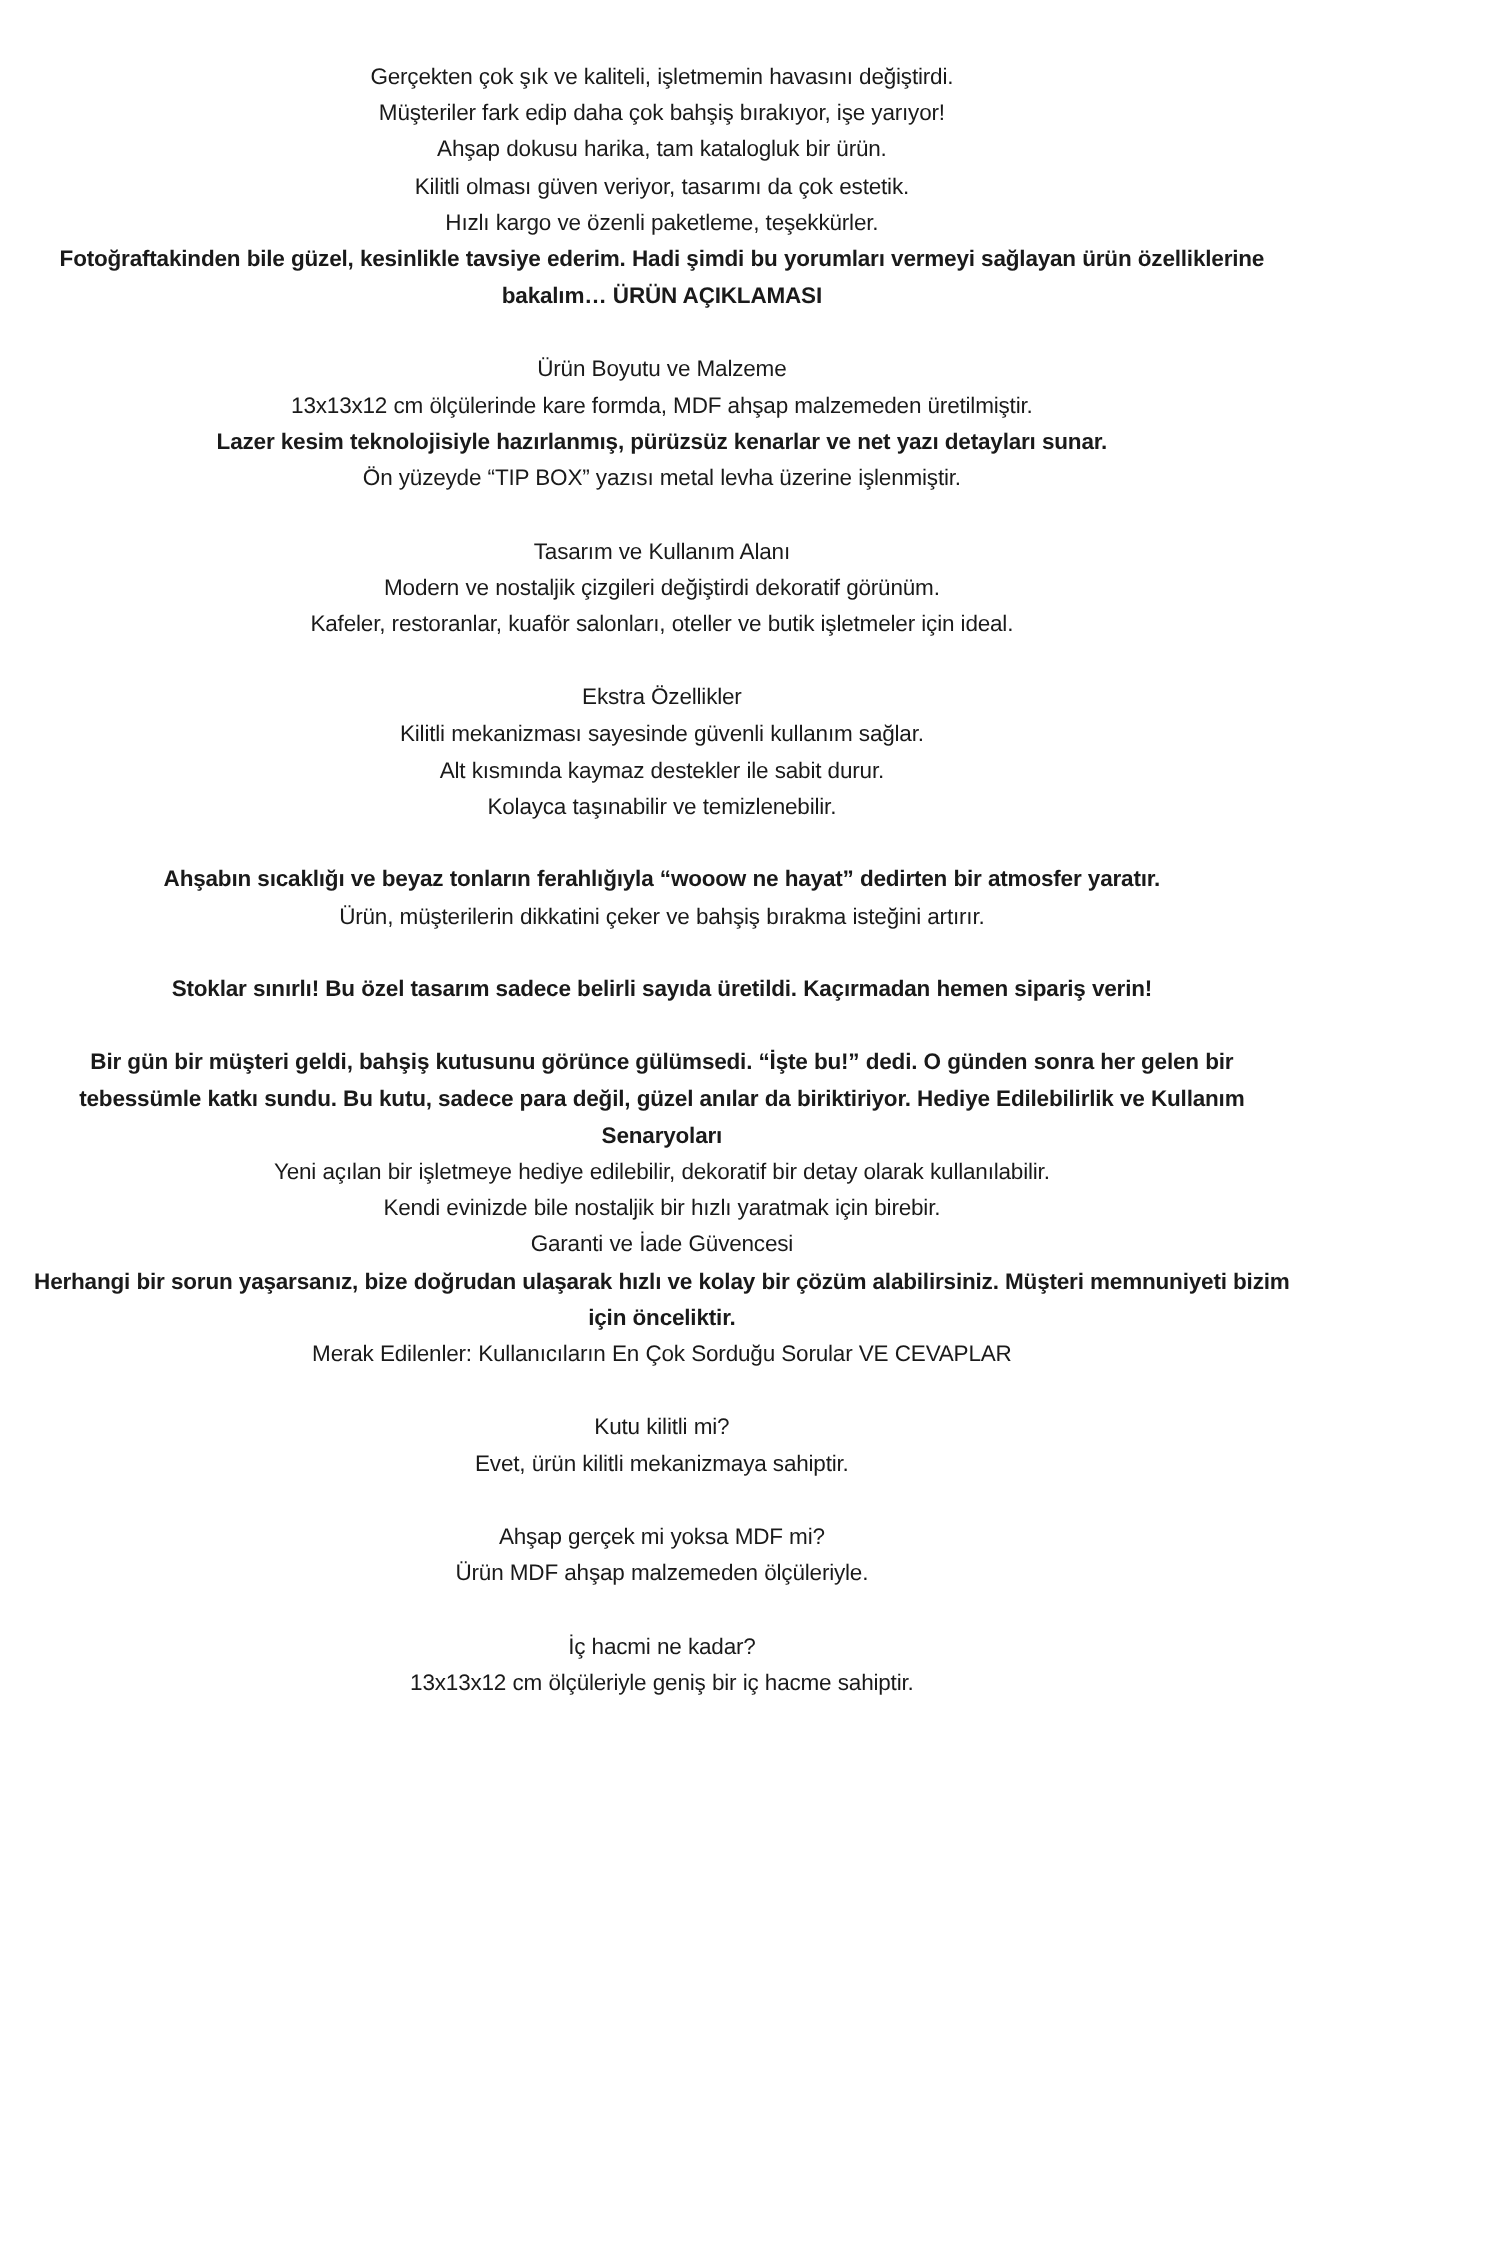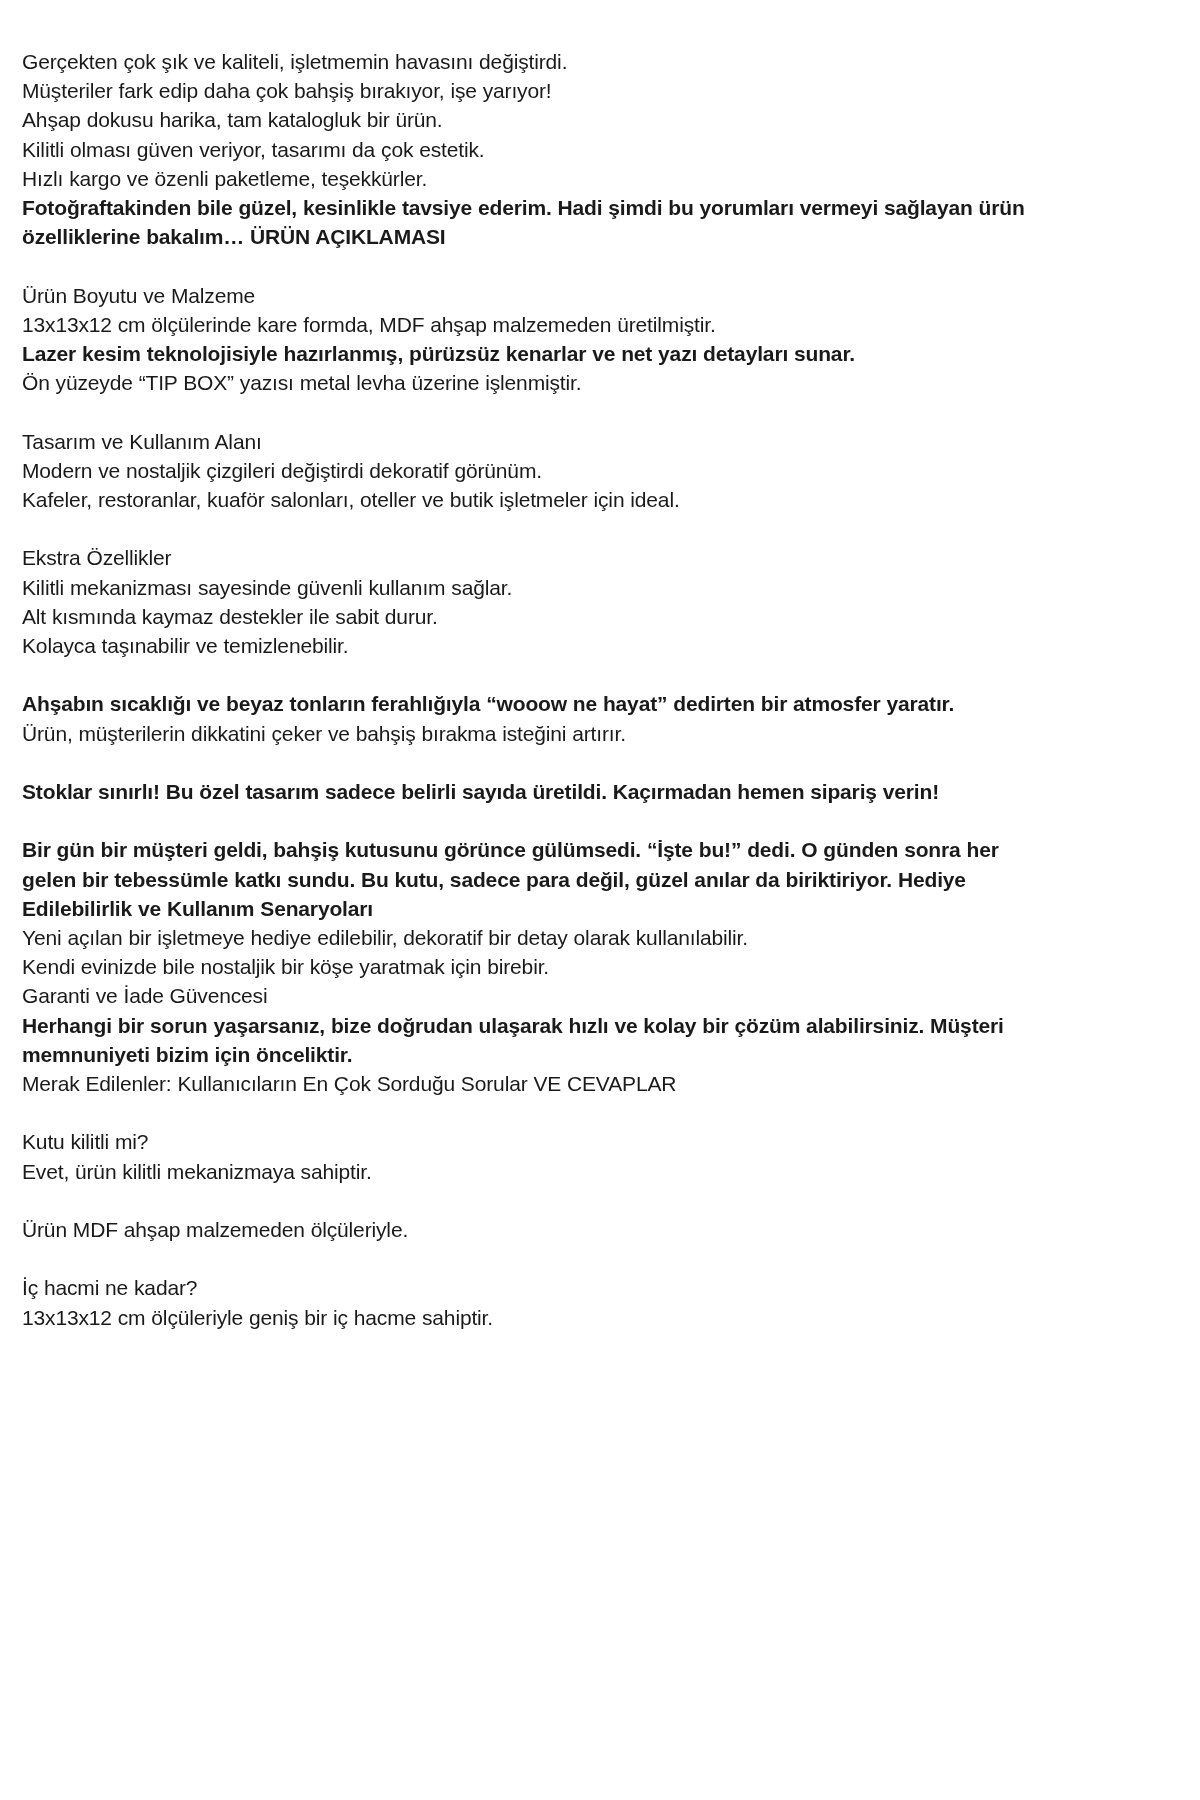--- a/index.html
+++ b/index.html
@@ -23,27 +23,27 @@
     background: #ffffff;
   }
   .page-body {
     position: absolute;
     left: 22px;
     top: 47px;
     width: 1015px;
   }
   .para {
     margin: 0 0 0 0;
-    font-size: 21px;
+    font-size: 18px;
     line-height: 29.2px;
     letter-spacing: -0.15px;
     color: #1a1a1a;
     word-spacing: 0.2px;
     font-weight: 400;
-    text-align: left;
+    text-align: center;
     white-space: normal;
     -webkit-font-smoothing: antialiased;
   }
   .para .ln {
     display: block;
   }
   .spacer {
     display: block;
     height: 29.2px;
   }
@@ -105,36 +105,37 @@
 
     <div class="para">
       <span class="flow">Stoklar sınırlı! Bu özel tasarım sadece belirli sayıda üretildi. Kaçırmadan hemen sipariş verin!</span>
     </div>
 
     <span class="spacer"></span>
 
     <div class="para">
       <span class="flow">Bir gün bir müşteri geldi, bahşiş kutusunu görünce gülümsedi. “İşte bu!” dedi. O günden sonra her gelen bir tebessümle katkı sundu. Bu kutu, sadece para değil, güzel anılar da biriktiriyor. Hediye Edilebilirlik ve Kullanım Senaryoları</span>
       <span class="ln">Yeni açılan bir işletmeye hediye edilebilir, dekoratif bir detay olarak kullanılabilir.</span>
-      <span class="ln">Kendi evinizde bile nostaljik bir köşe yaratmak için birebir.</span>
+      <span class="ln">Kendi evinizde bile nostaljik bir hızlı yaratmak için birebir.</span>
       <span class="ln">Garanti ve İade Güvencesi</span>
       <span class="flow">Herhangi bir sorun yaşarsanız, bize doğrudan ulaşarak hızlı ve kolay bir çözüm alabilirsiniz. Müşteri memnuniyeti bizim için önceliktir.</span>
       <span class="ln">Merak Edilenler: Kullanıcıların En Çok Sorduğu Sorular VE CEVAPLAR</span>
     </div>
 
     <span class="spacer"></span>
 
     <div class="para">
       <span class="ln">Kutu kilitli mi?</span>
       <span class="ln">Evet, ürün kilitli mekanizmaya sahiptir.</span>
     </div>
 
     <span class="spacer"></span>
 
     <div class="para">
+      <span class="ln">Ahşap gerçek mi yoksa MDF mi?</span>
       <span class="ln">Ürün MDF ahşap malzemeden ölçüleriyle.</span>
     </div>
 
     <span class="spacer"></span>
 
     <div class="para">
       <span class="ln">İç hacmi ne kadar?</span>
       <span class="ln">13x13x12 cm ölçüleriyle geniş bir iç hacme sahiptir.</span>
     </div>
 

